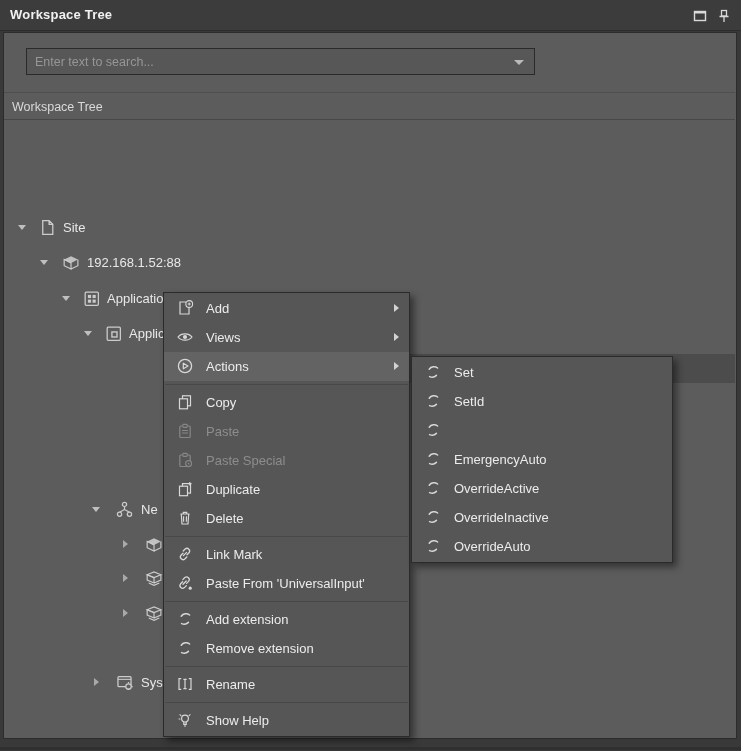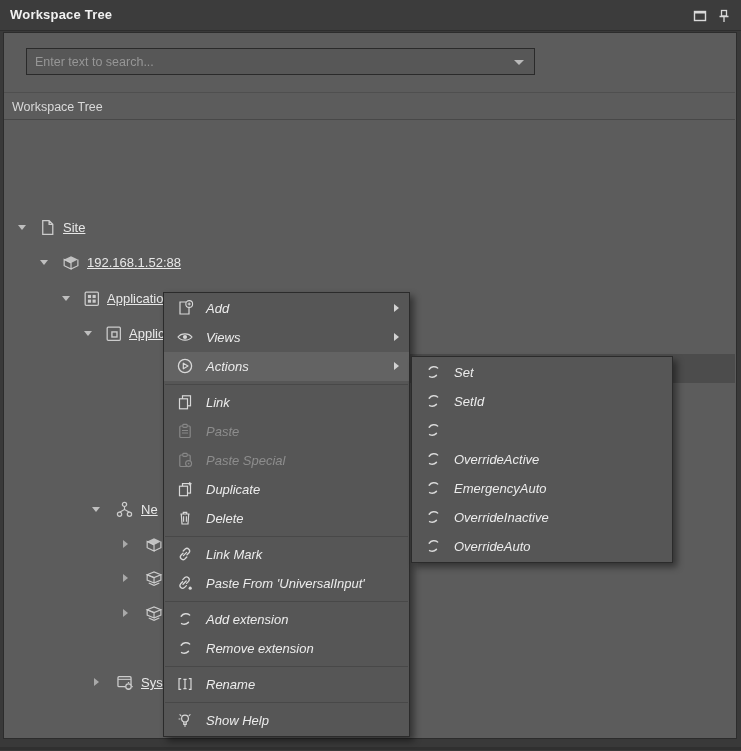--- a/index.html
+++ b/index.html
@@ -36,29 +36,29 @@
   
   .tree-area { position:absolute; left:0; top:87px; width:731px; bottom:0; }
   .trow { position:absolute; left:0; width:731px; height:29px; cursor:pointer; }
   .trow .tri-down { position:absolute; top:12px; width:0; height:0;
     border-left:4.5px solid transparent; border-right:4.5px solid transparent;
     border-top:5.5px solid #bfbfbf; }
   .trow .tri-right { position:absolute; top:10px; width:0; height:0;
     border-top:4.5px solid transparent; border-bottom:4.5px solid transparent;
     border-left:5.5px solid #a9a9a9; }
   .trow .t-ic { position:absolute; top:5px; width:19px; height:19px; color:#cccccc; }
-  .trow .t-lbl { position:absolute; top:7px; font-size:13px; color:#e8e8e8; white-space:nowrap;text-decoration:underline; }
+  .trow .t-lbl { position:absolute; top:7px; font-size:13px; color:#e8e8e8; white-space:nowrap; }
   .sel-band { position:absolute; top:0; height:29px; right:0; background:#4c4c4c; }
   .trow.selected .t-lbl { color:#d09a2e; font-weight:bold; }
   
   .menu { position:absolute; background:#565656; border:1px solid #2b2b2b;
     box-shadow:4px 4px 7px rgba(0,0,0,.45); padding:1px 0; z-index:10; }
   .ctx { left:163px; top:292px; width:247px; }
   .sub { left:411px; top:356px; width:262px; z-index:11; }
-  .mi { position:relative; height:29px; cursor:pointer;font-style:italic; }
+  .mi { position:relative; height:29px; cursor:pointer; }
   .mi.hover { background:#636363; }
   .mi .mi-ic { position:absolute; left:12px; top:5px; width:18px; height:18px; color:#d8d8d8; }
   .mi .mi-lbl { position:absolute; left:42px; top:7px; font-size:13px; color:#ececec; white-space:nowrap; }
   .mi.disabled { cursor:default; }
   .mi.disabled .mi-lbl { color:#8d8d8d; }
   .mi.disabled .mi-ic { color:#878787; }
   .mi .mi-arrow { position:absolute; right:10px; top:10px; width:0; height:0;
     border-top:4.5px solid transparent; border-bottom:4.5px solid transparent;
     border-left:5.5px solid #d2d2d2; }
   .msep { height:1px; background:#484848; margin:3px 1px; }
@@ -347,21 +347,21 @@
     <span class="mi-lbl">Actions</span>
     <span class="mi-arrow"></span>
   </div>
   <div class="msep"></div>
   <div class="mi">
     <span class="mi-ic">
         <svg viewBox="0 0 18 18">
           <use href="#s-copy"></use>
         </svg>
       </span>
-    <span class="mi-lbl">Link</span>
+    <span class="mi-lbl">Copy</span>
   </div>
   <div class="mi disabled">
     <span class="mi-ic">
         <svg viewBox="0 0 18 18">
           <use href="#s-paste"></use>
         </svg>
       </span>
     <span class="mi-lbl">Paste</span>
   </div>
   <div class="mi disabled">
@@ -465,29 +465,29 @@
           <use href="#s-refresh"></use>
         </svg>
       </span>
   </div>
   <div class="mi">
     <span class="mi-ic">
         <svg viewBox="0 0 18 18">
           <use href="#s-refresh"></use>
         </svg>
       </span>
+    <span class="mi-lbl">EmergencyAuto</span>
+  </div>
+  <div class="mi">
+    <span class="mi-ic">
+        <svg viewBox="0 0 18 18">
+          <use href="#s-refresh"></use>
+        </svg>
+      </span>
     <span class="mi-lbl">OverrideActive</span>
-  </div>
-  <div class="mi">
-    <span class="mi-ic">
-        <svg viewBox="0 0 18 18">
-          <use href="#s-refresh"></use>
-        </svg>
-      </span>
-    <span class="mi-lbl">EmergencyAuto</span>
   </div>
   <div class="mi">
     <span class="mi-ic">
         <svg viewBox="0 0 18 18">
           <use href="#s-refresh"></use>
         </svg>
       </span>
     <span class="mi-lbl">OverrideInactive</span>
   </div>
   <div class="mi">

